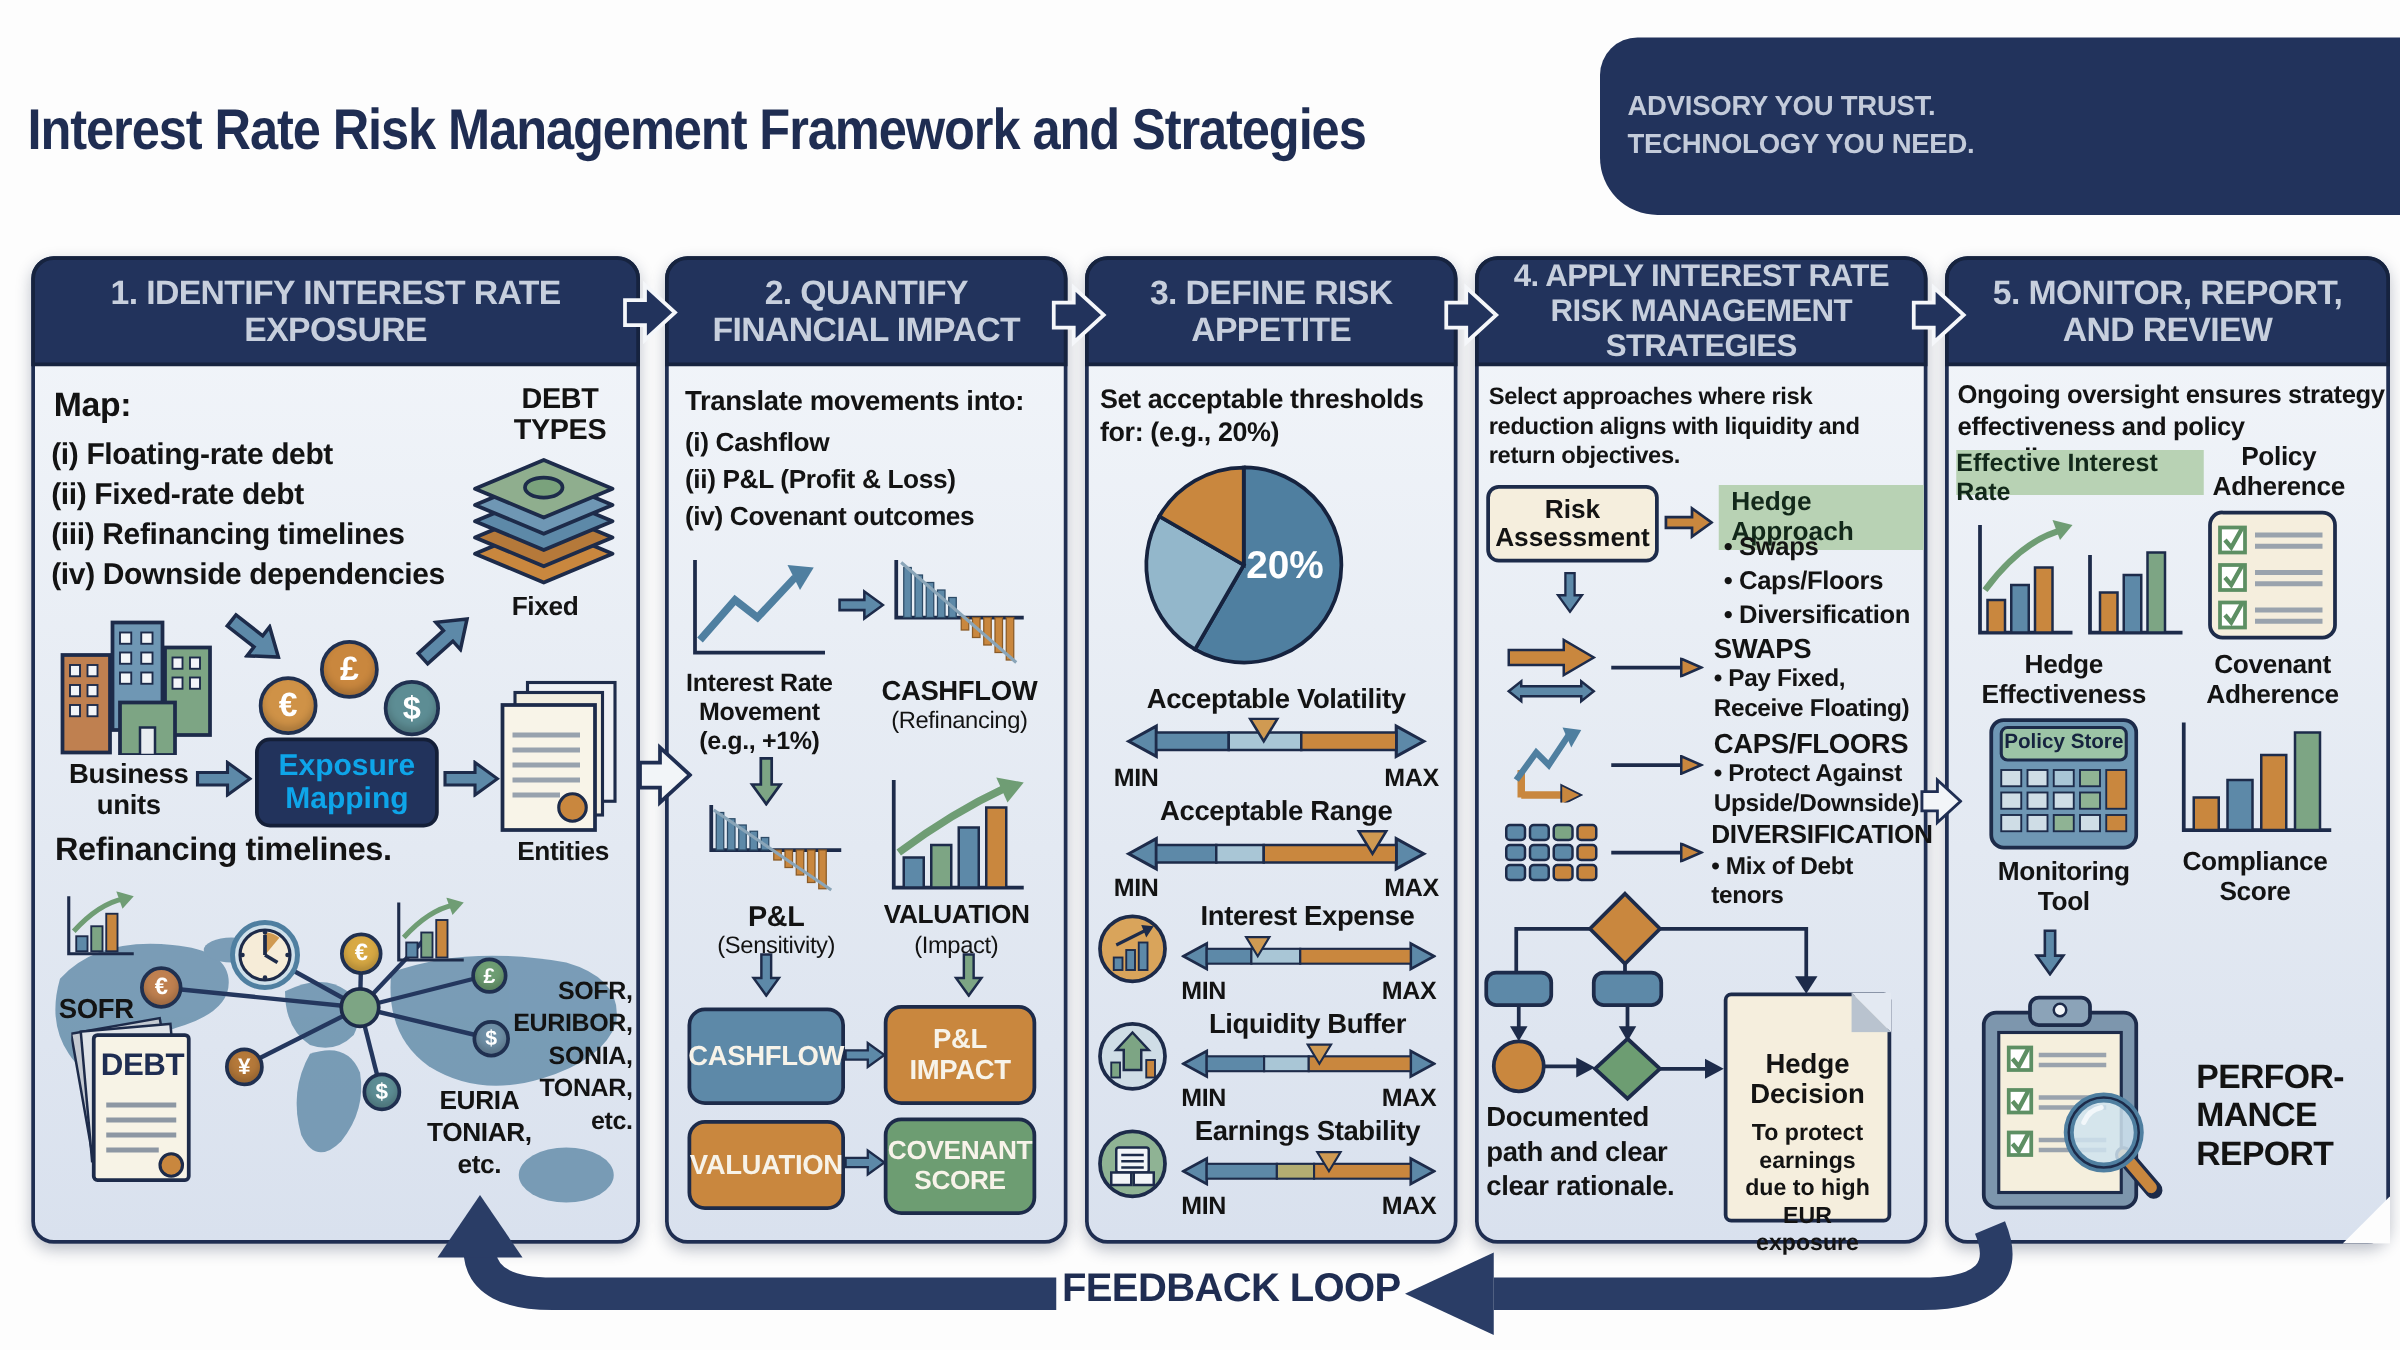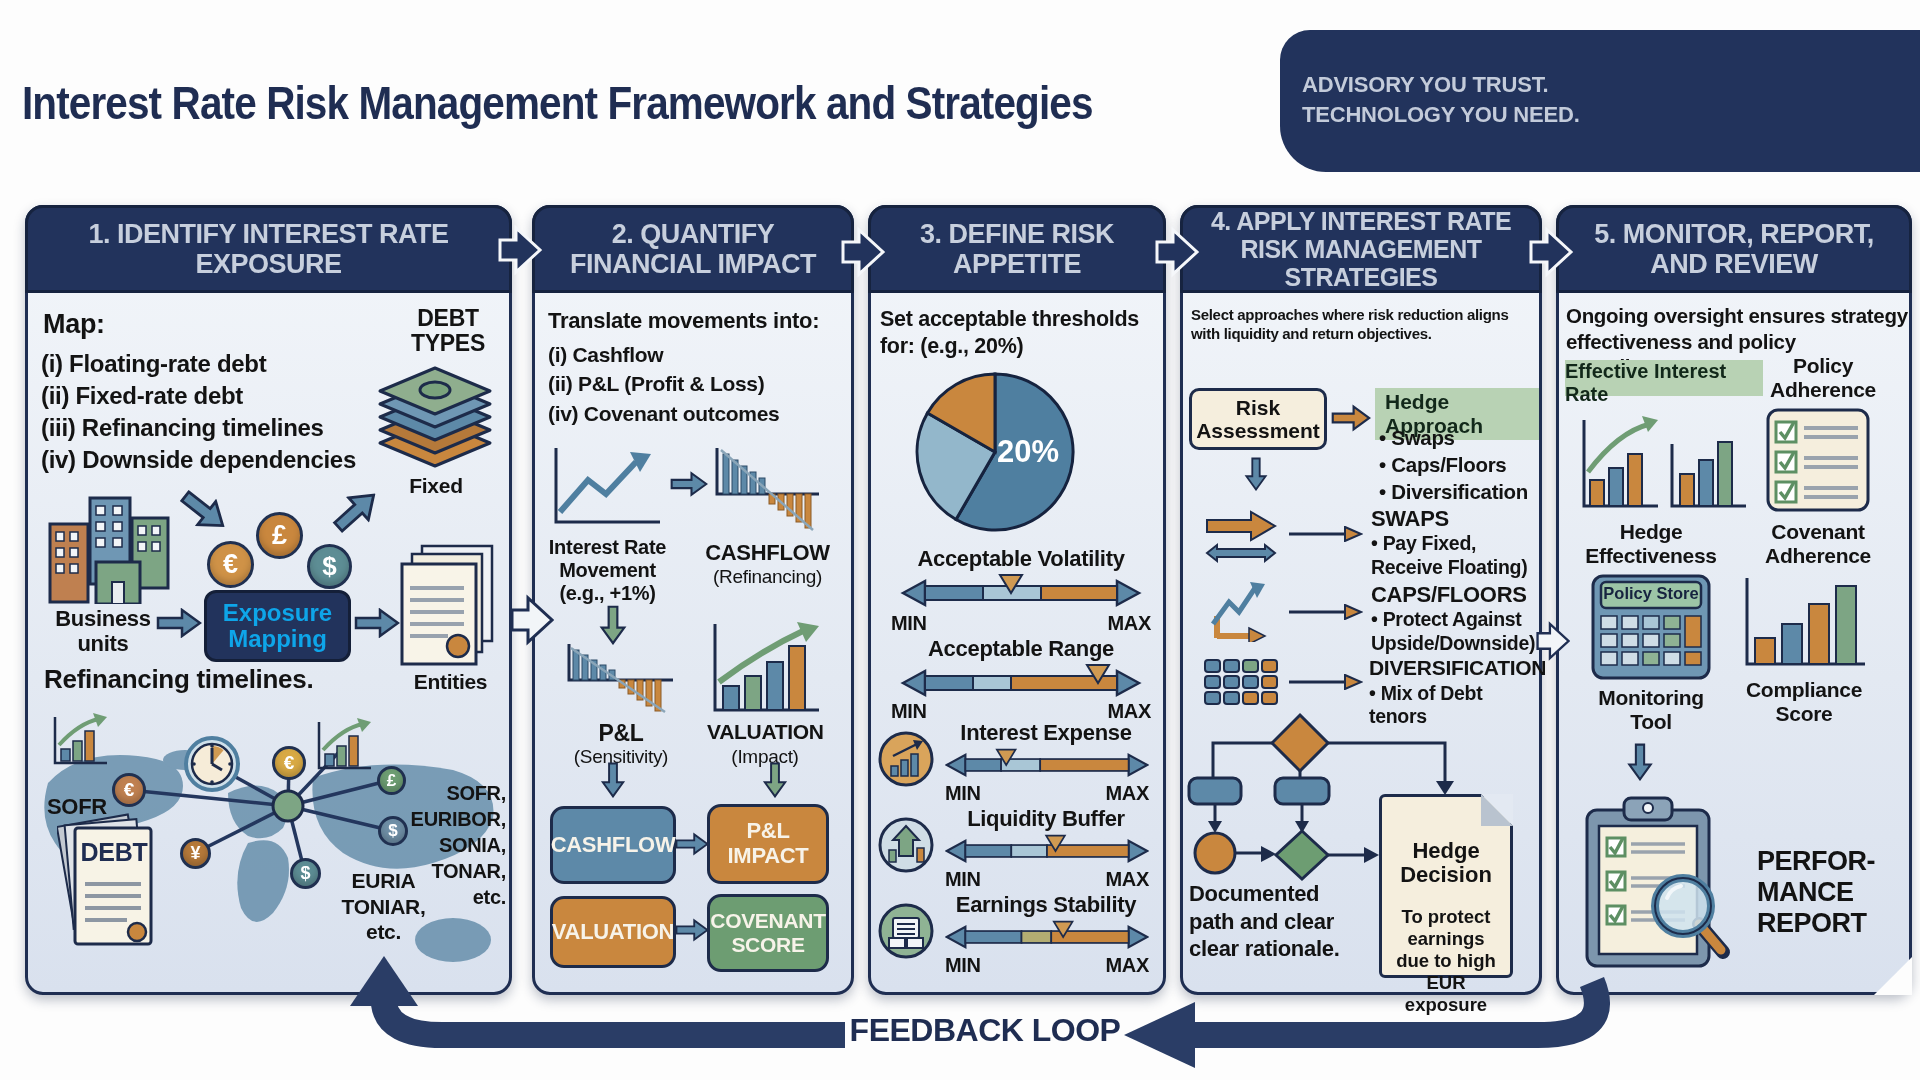--- a/index.html
+++ b/index.html
@@ -475,21 +475,21 @@
       <span>MIN</span>
       <span>MAX</span>
     </div>
 </div>
 
 <div class="panel" style="left:1180px;width:362px">
   <div class="phead" style="font-size:25px">
       <span>4. APPLY INTEREST RATE RISK MANAGEMENT STRATEGIES</span>
     </div>
 
-  <div class="blk" style="left:8px;top:98px;width:346px;font-size:15px;line-height:1.24">Select approaches where risk reduction aligns with liquidity and return objectives.</div>
+  <div class="blk" style="left:8px;top:98px;width:346px;font-size:19px;line-height:1.24">Select approaches where risk reduction aligns with liquidity and return objectives.</div>
 
   <div class="a" style="left:6px;top:180px;width:138px;height:62px;background:#f5eedd;border:3px solid #1d2b4a;border-radius:10px;display:flex;align-items:center;justify-content:center;text-align:center;font-weight:700;font-size:21px;line-height:1.1;color:#131313">
       <span>Risk Assessment</span>
     </div>
   <svg class="a" style="left:148px;top:196px;width:40px;height:28px" viewBox="0 0 46 30">
       <polygon points="2,10 26,10 26,2 44,15 26,28 26,20 2,20" fill="#c9873e" stroke="#1d2b4a" stroke-width="2.5"></polygon>
     </svg>
   <div class="pill" style="left:192px;top:180px;padding:2px 10px;font-size:21px">
       <span>Hedge Approach</span>
     </div>
@@ -573,21 +573,21 @@
     <circle cx="32" cy="150" r="20" fill="#c9873e" stroke="#1d2b4a" stroke-width="3"></circle>
     <polygon points="119,128 145,152 119,176 93,152" fill="#6d9d72" stroke="#1d2b4a" stroke-width="3"></polygon>
   </svg>
 
   <div class="a" style="left:196px;top:586px;width:134px;height:184px;background:#f5eedd;border:3px solid #1d2b4a;border-radius:6px">
     <div class="fold">
         <div class="f1"></div>
         <div class="f2"></div>
       </div>
     <div class="ctr" style="margin-top:42px;font-weight:700;font-size:22px;line-height:1.1;color:#131313">Hedge Decision</div>
-    <div class="ctr" style="margin-top:19px;padding:0 7px;font-weight:700;font-size:18.5px;line-height:1.18;color:#131313">To protect earnings due to high EUR exposure</div>
+    <div class="ctr" style="margin-top:8px;padding:0 7px;font-weight:700;font-size:18.5px;line-height:1.18;color:#131313">To protect earnings due to high EUR exposure</div>
   </div>
 
   <div class="blk" style="left:6px;top:672px;width:180px;font-size:22px;line-height:1.25">Documented path and clear clear rationale.</div>
 </div>
 
 <div class="panel" style="left:1556px;width:356px">
   <div class="phead" style="font-size:27px">
       <span>5. MONITOR, REPORT, AND REVIEW</span>
     </div>
 

